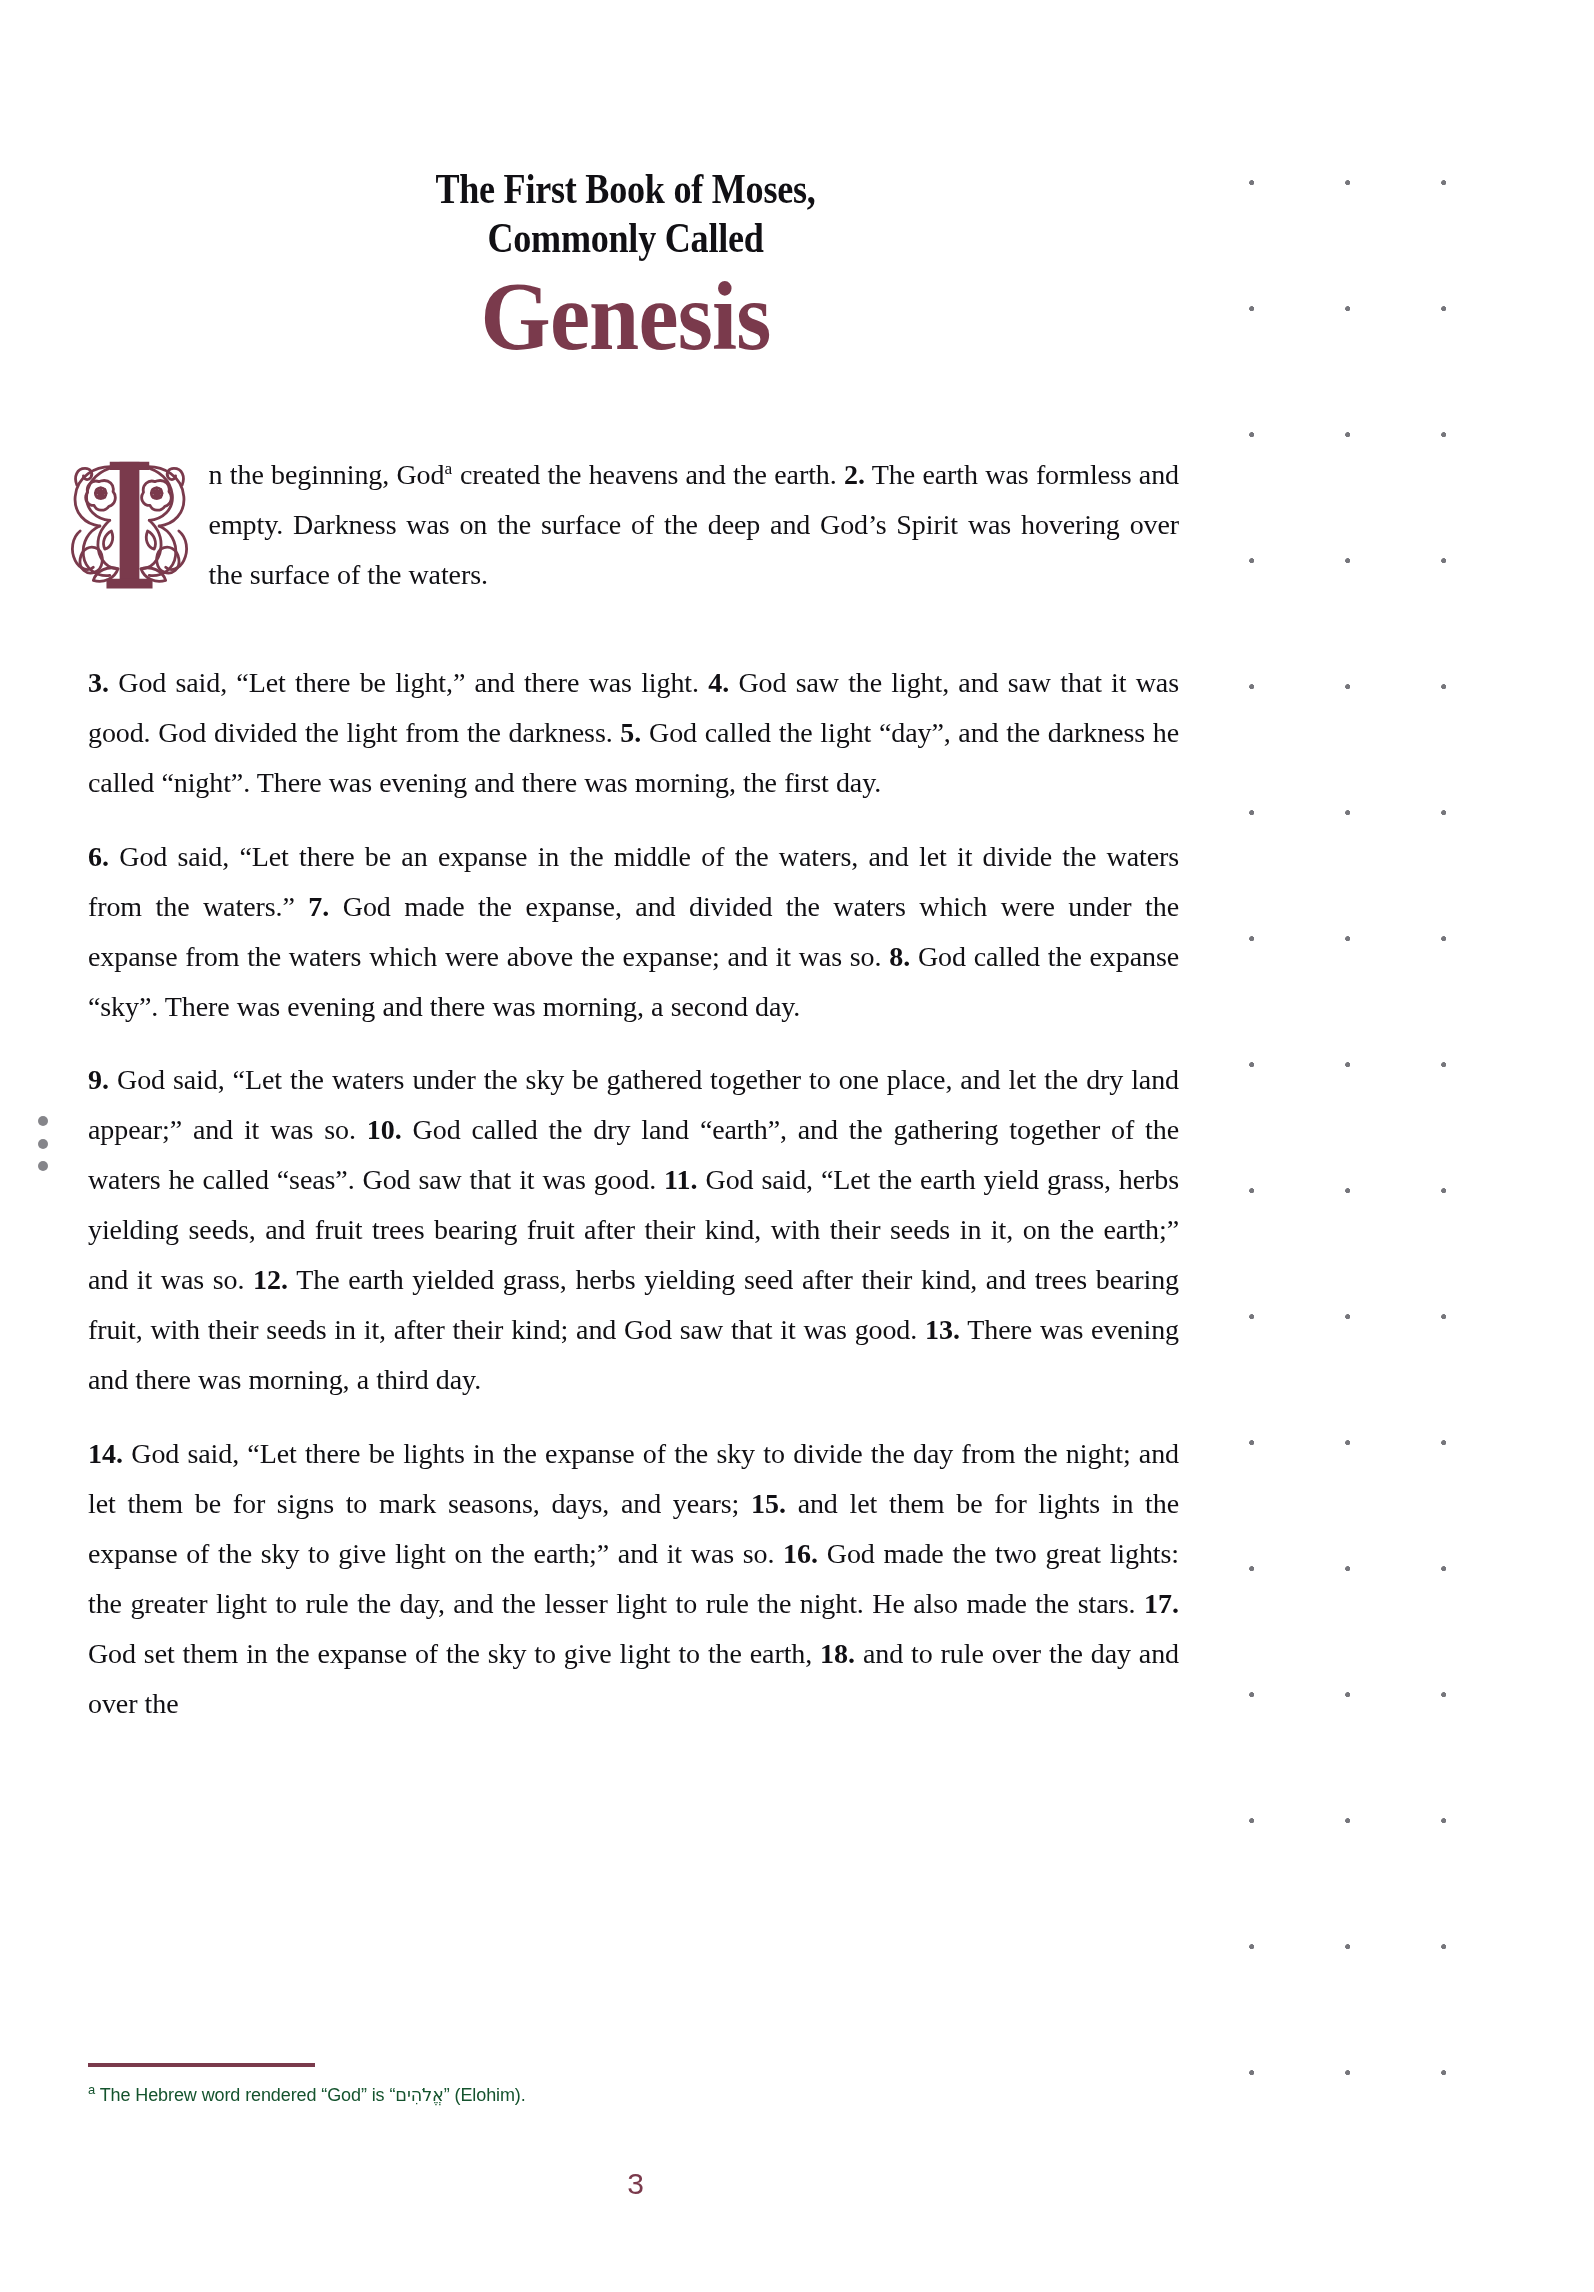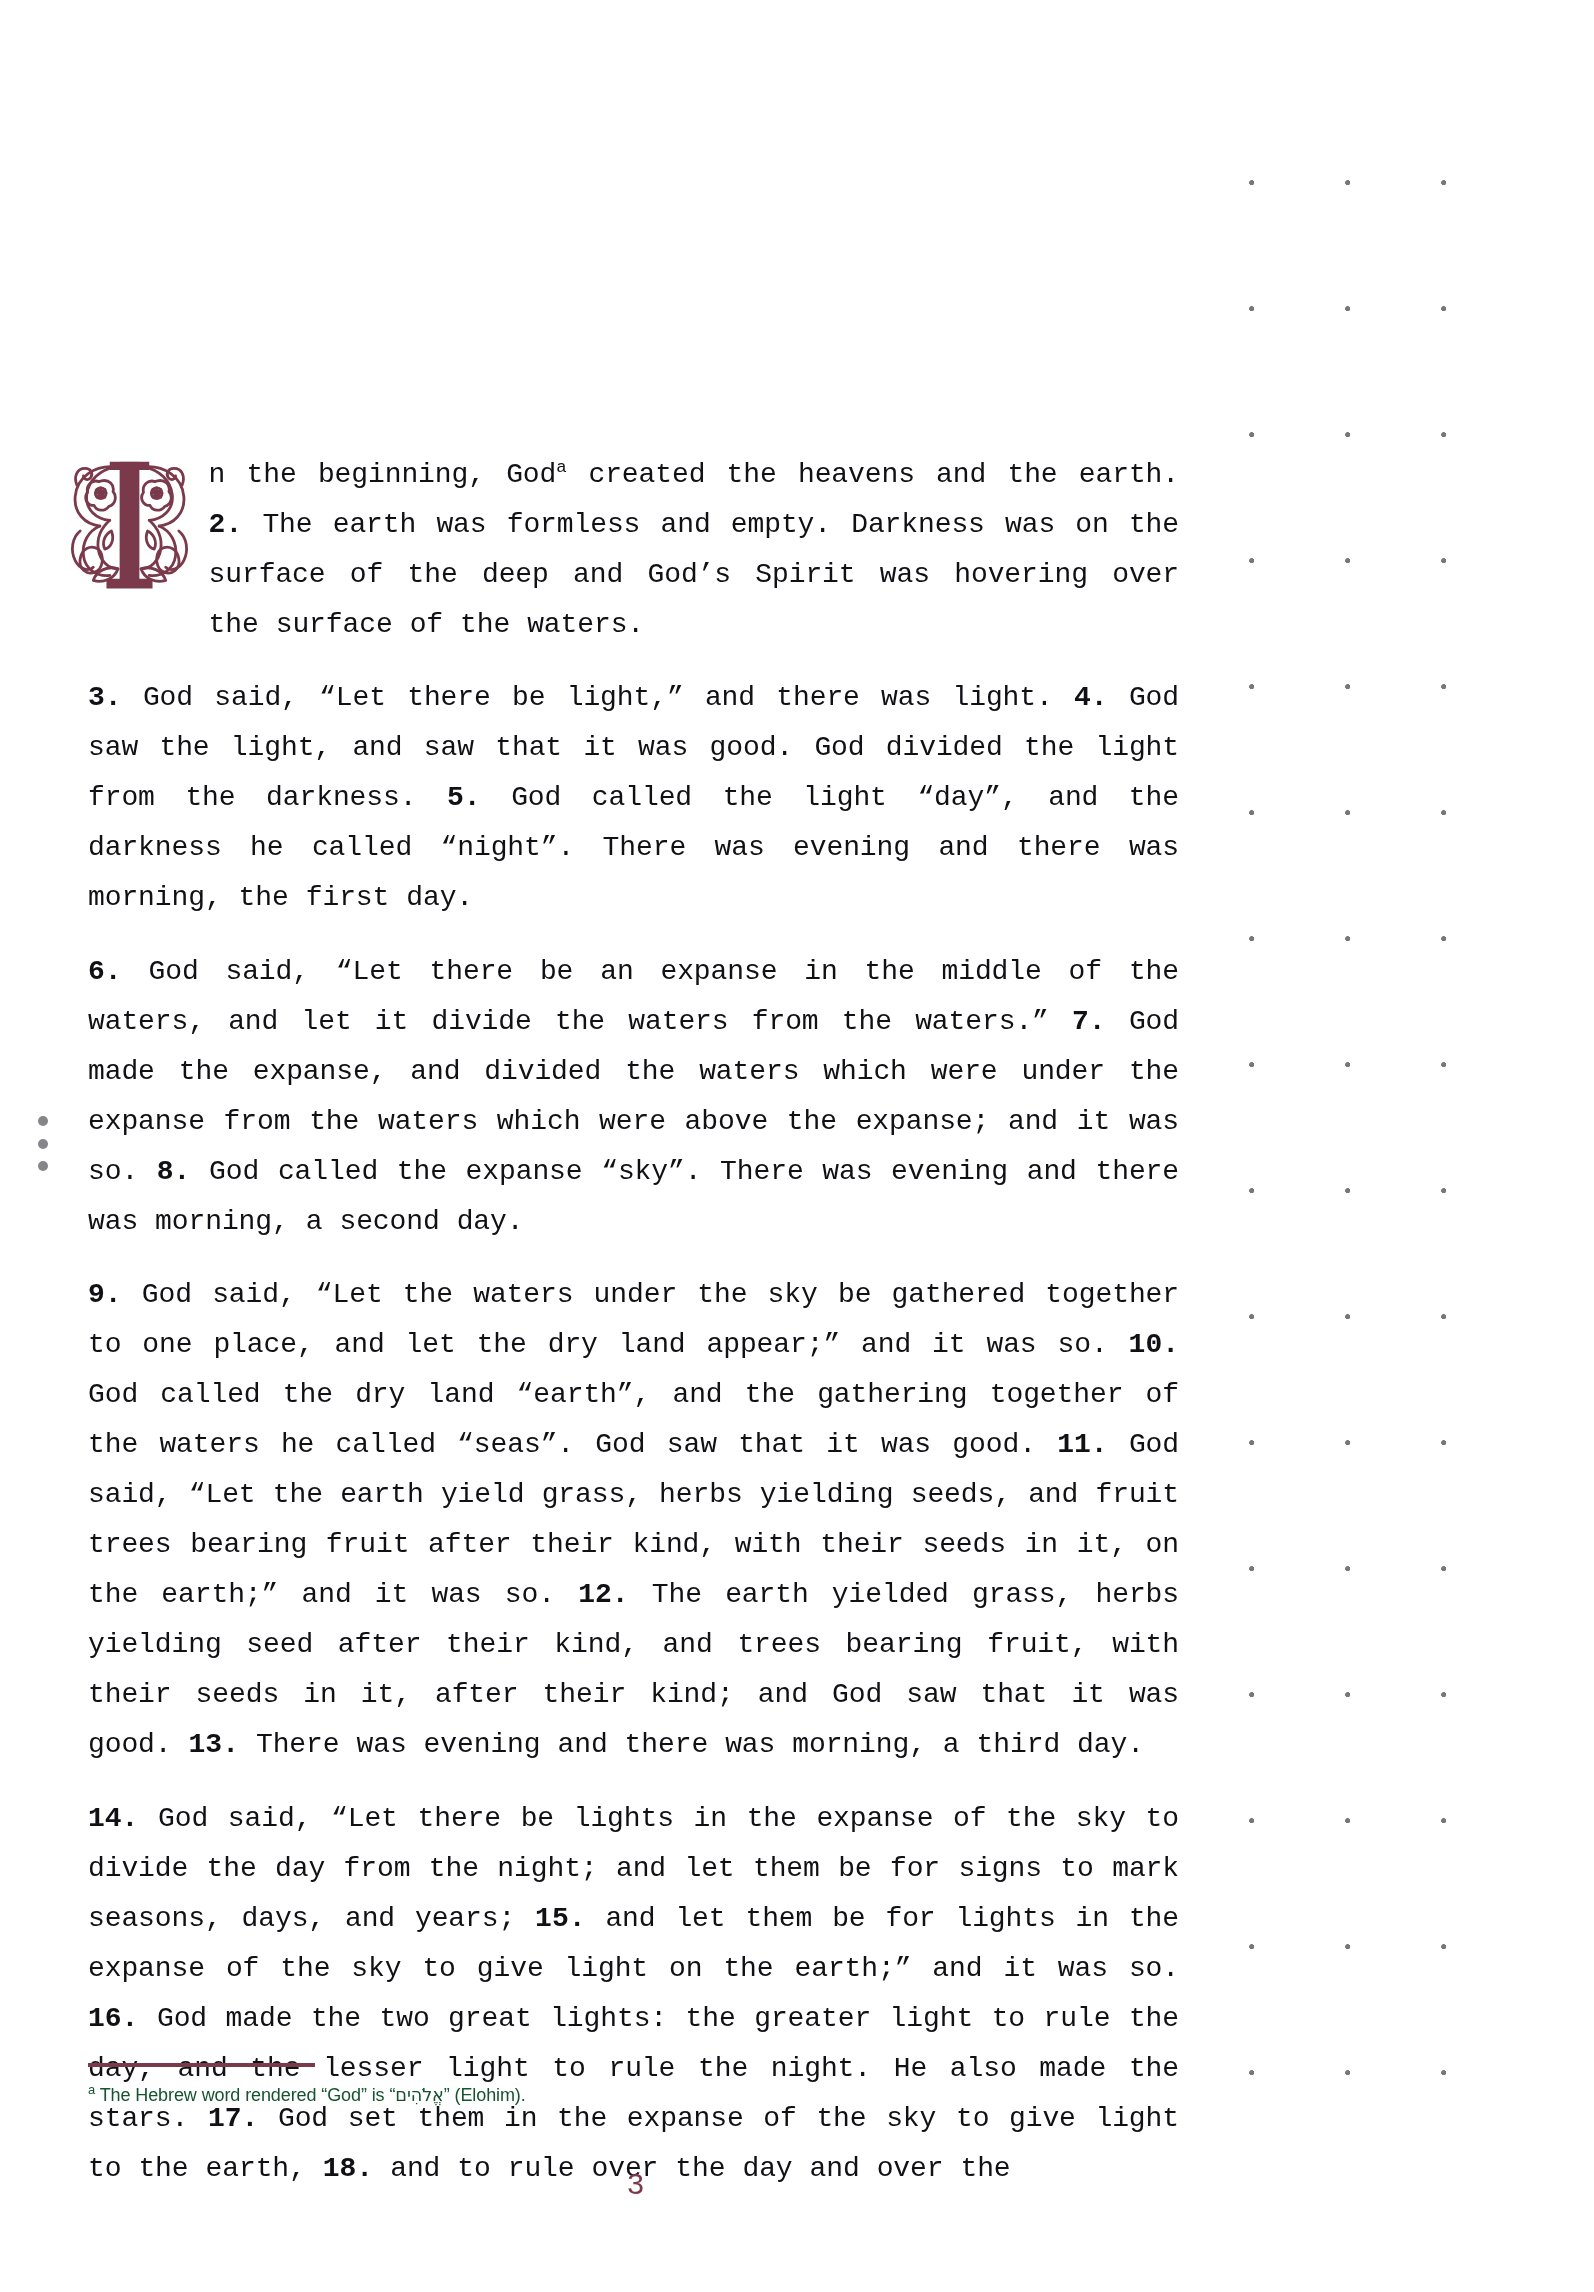--- a/index.html
+++ b/index.html
@@ -84,21 +84,21 @@
   
   .column {
     position: absolute;
     left: 88px;
     top: 450px;
     width: 1091px;
   }
 
   p.verse-para {
     margin: 0 0 23.4px 0;
-    font-family: Liberation Mono, monospace;
+    font-family: Liberation Serif, serif;
     font-size: 28px;
     line-height: 50px;
     color: #111014;
     text-align: justify;
     text-justify: inter-word;
     -webkit-hyphens: none;
     hyphens: none;
     letter-spacing: -0.1px;
     word-spacing: 0.3px;
   }
@@ -180,20 +180,25 @@
 <div id="page">
 
   <div class="dot-grid-right"></div>
 
   <div class="dot-col-left">
     <i></i>
     <i></i>
     <i></i>
   </div>
 
+  <div class="title-block">
+    <div class="book-line l1">The First Book of Moses,</div>
+    <div class="book-line l2">Commonly Called</div>
+    <div class="book-name">Genesis</div>
+  </div>
 
   <div class="column">
 
     <p class="verse-para first-para">
       <span class="dropcap">
         <svg viewBox="0 0 160 186" xmlns="http://www.w3.org/2000/svg">
           <g fill="none" stroke="#7a3a4c" stroke-width="3.4" stroke-linecap="round" stroke-linejoin="round">
 
             <path d="M62 18 C38 16 16 30 14 54 C12 74 26 88 44 90"></path>
             <path d="M62 18 C44 22 30 34 28 52 C26 70 40 82 56 83"></path>

